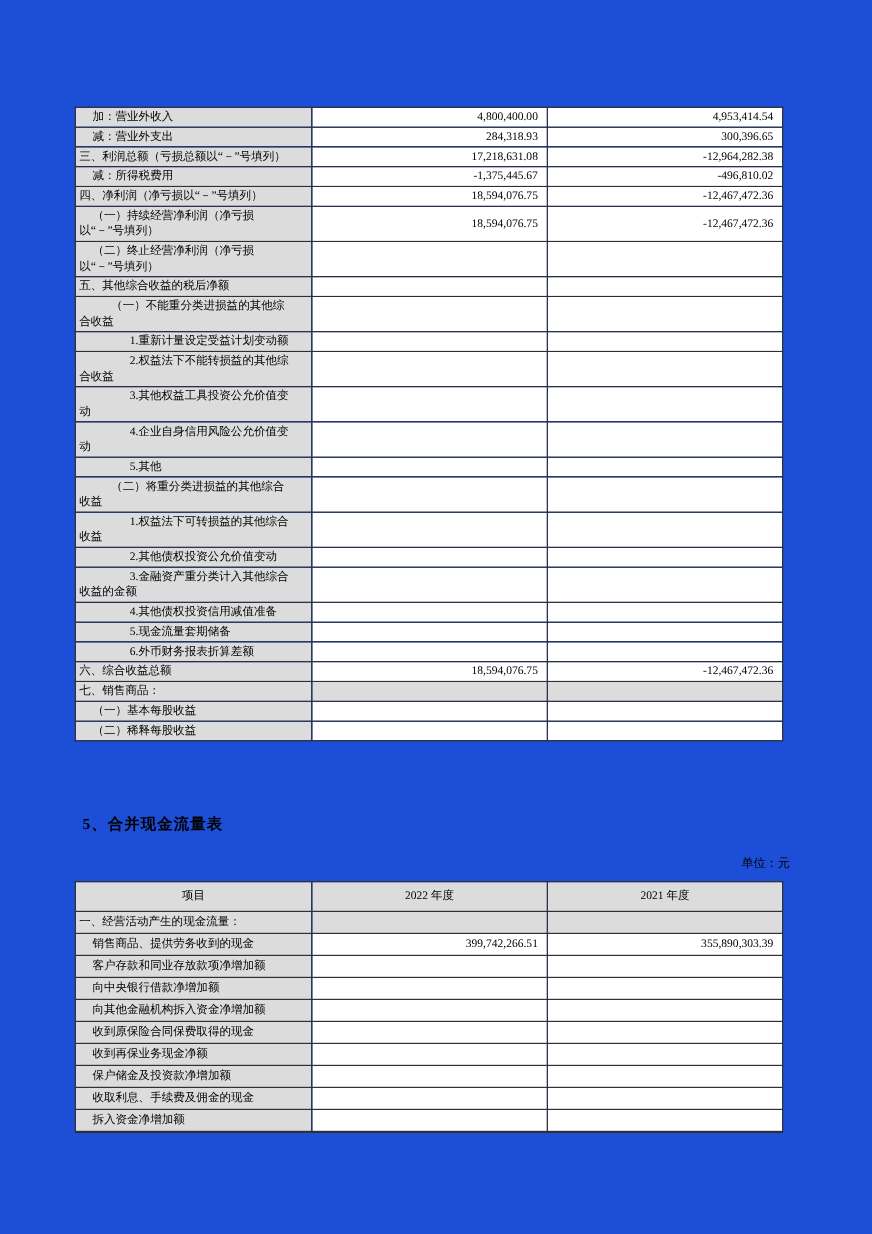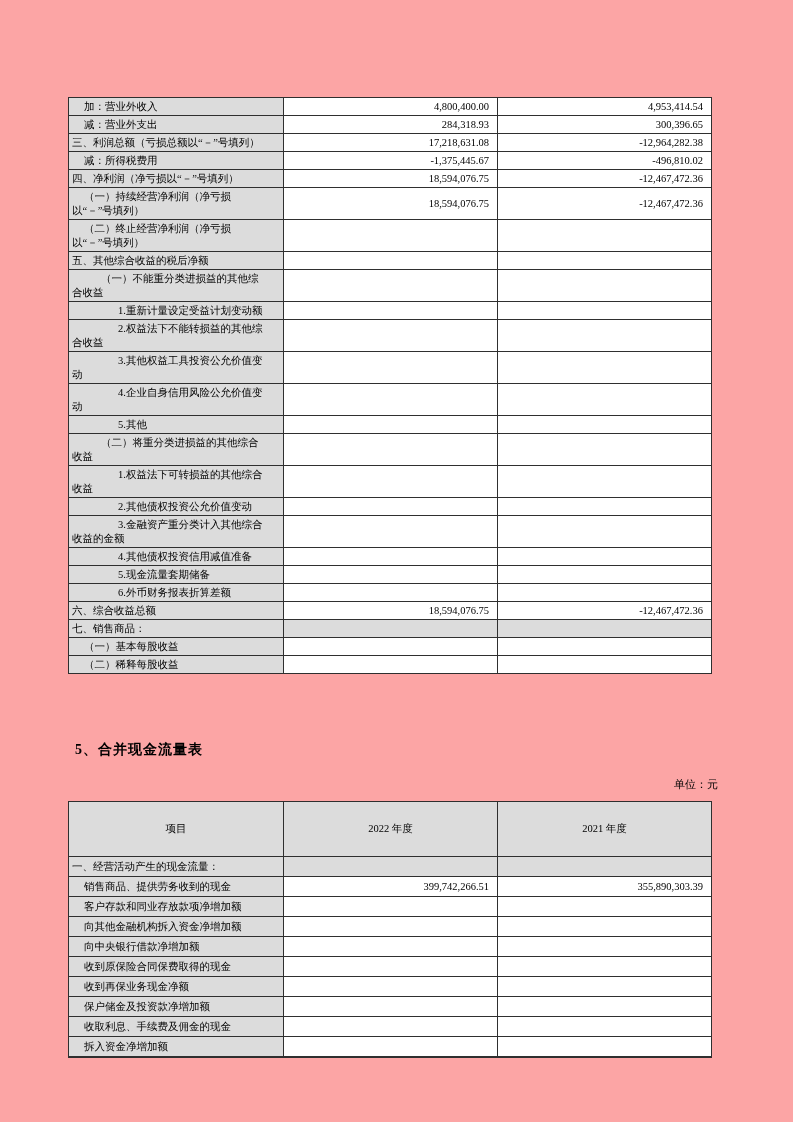--- a/index.html
+++ b/index.html
@@ -1,19 +1,19 @@
 <!DOCTYPE html>
 <html><head>
 <meta charset="utf-8">
 <style>
   html,body { margin:0; padding:0; background:#ffffff; }
   .sheet {
     position:relative;
     width:793px; height:1122px;
-    background:#fca5a5;
+    background:#1d4ed8;
     color:#000;
     font-family:"Liberation Serif","DejaVu Serif",serif;
     overflow:hidden;
   }
   table.fin-table {
     position:absolute;
     left:68px;
     width:643px;
     border-collapse:collapse;
     table-layout:fixed;
@@ -37,21 +37,21 @@
   #cashflow-table td.label-cell { padding-top:2.5px; padding-bottom:2.5px; }
   .fin-table td.value-cell {
     background:#ffffff;
     text-align:right;
     padding:1.5px 8px 1.5px 2px;
     white-space:nowrap;
   }
   #cashflow-table td.value-cell { padding-top:2.5px; padding-bottom:2.5px;font-family:Liberation Serif, serif; }
   #cashflow-table th {
     background:#dcdcdc;
-    padding:20px 2px;
+    padding:6px 2px;
     margin-left:36px;
   }
   tr.lvl0 td.label-cell { text-indent:0; }
   tr.lvl1 td.label-cell { text-indent:12px; }
   tr.lvl2 td.label-cell { text-indent:29px; }
   tr.lvl3 td.label-cell { text-indent:46px;margin-left:42px; }
   tr.section-row td.value-cell { background:#dcdcdc; }
   .section-heading {
     position:absolute;
     left:75px; top:741px;
@@ -232,26 +232,26 @@
     <td class="label-cell">销售商品、提供劳务收到的现金</td>
     <td class="value-cell v2022">399,742,266.51</td>
     <td class="value-cell v2021">355,890,303.39</td>
   </tr>
         <tr class="lvl1">
     <td class="label-cell">客户存款和同业存放款项净增加额</td>
     <td class="value-cell v2022"></td>
     <td class="value-cell v2021"></td>
   </tr>
         <tr class="lvl1">
+    <td class="label-cell">向中央银行借款净增加额</td>
+    <td class="value-cell v2022"></td>
+    <td class="value-cell v2021"></td>
+  </tr>
+        <tr class="lvl1">
     <td class="label-cell">向其他金融机构拆入资金净增加额</td>
-    <td class="value-cell v2022"></td>
-    <td class="value-cell v2021"></td>
-  </tr>
-        <tr class="lvl1">
-    <td class="label-cell">向中央银行借款净增加额</td>
     <td class="value-cell v2022"></td>
     <td class="value-cell v2021"></td>
   </tr>
         <tr class="lvl1">
     <td class="label-cell">收到原保险合同保费取得的现金</td>
     <td class="value-cell v2022"></td>
     <td class="value-cell v2021"></td>
   </tr>
         <tr class="lvl1">
     <td class="label-cell">收到再保业务现金净额</td>

